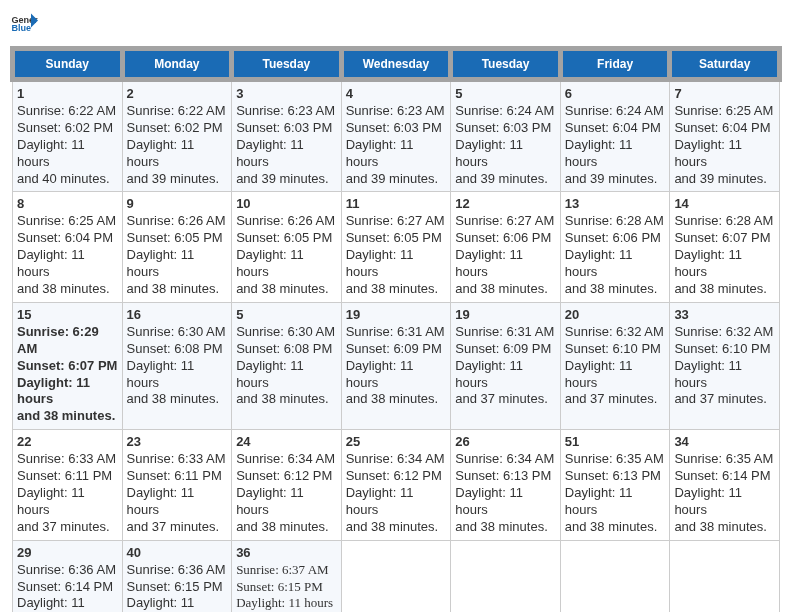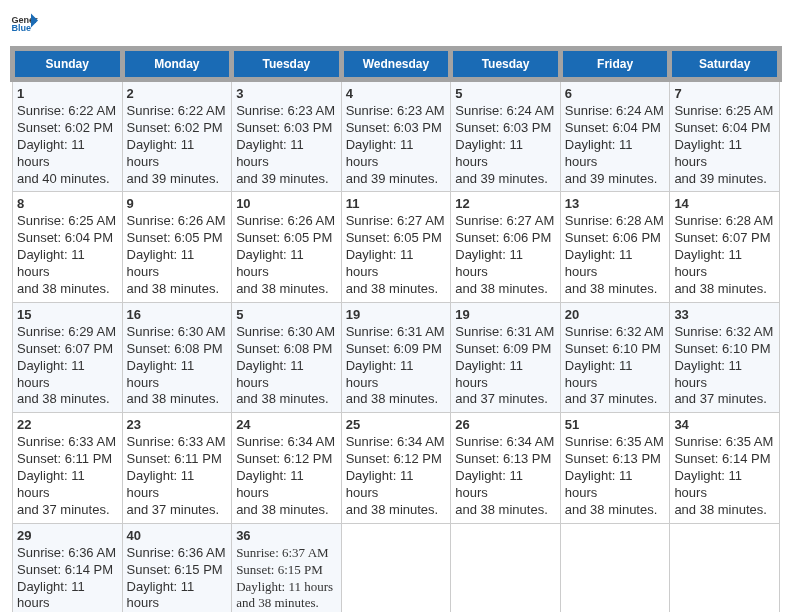--- a/index.html
+++ b/index.html
@@ -207,21 +207,21 @@
           <span class="day-num">14</span>
           <div class="cell-text" style="white-space: pre-line;">Sunrise: 6:28 AM
 Sunset: 6:07 PM
 Daylight: 11 hours
 and 38 minutes.</div>
         </td>
       </tr>
       <tr>
         <td>
           <span class="day-num">15</span>
-          <div class="cell-text" style="white-space: pre-line;">Sunrise: 6:29 AM
+          <div class="cell-text" style="white-space: pre-line; font-weight: bold;">Sunrise: 6:29 AM
 Sunset: 6:07 PM
 Daylight: 11 hours
 and 38 minutes.</div>
         </td>
         <td>
           <span class="day-num">16</span>
           <div class="cell-text" style="white-space: pre-line;">Sunrise: 6:30 AM
 Sunset: 6:08 PM
 Daylight: 11 hours
 and 38 minutes.</div>

